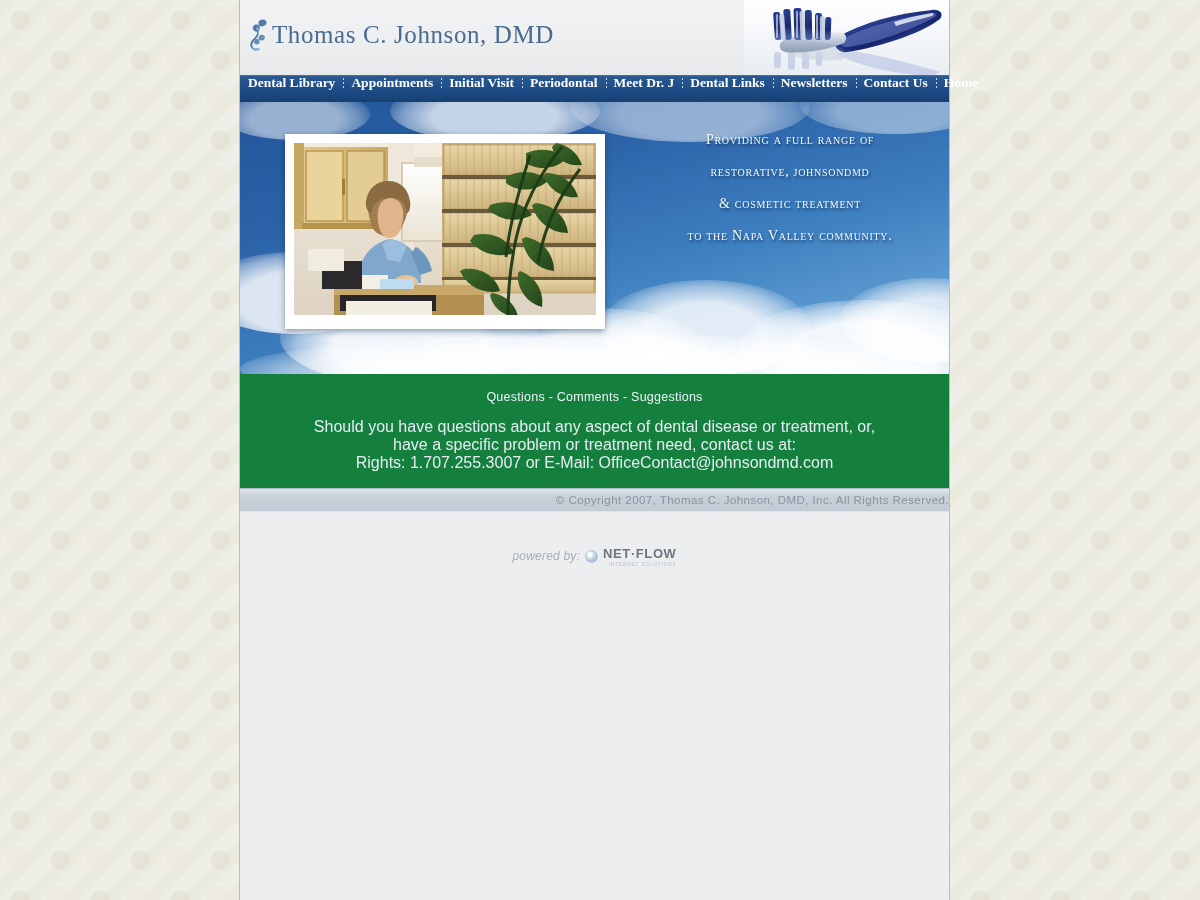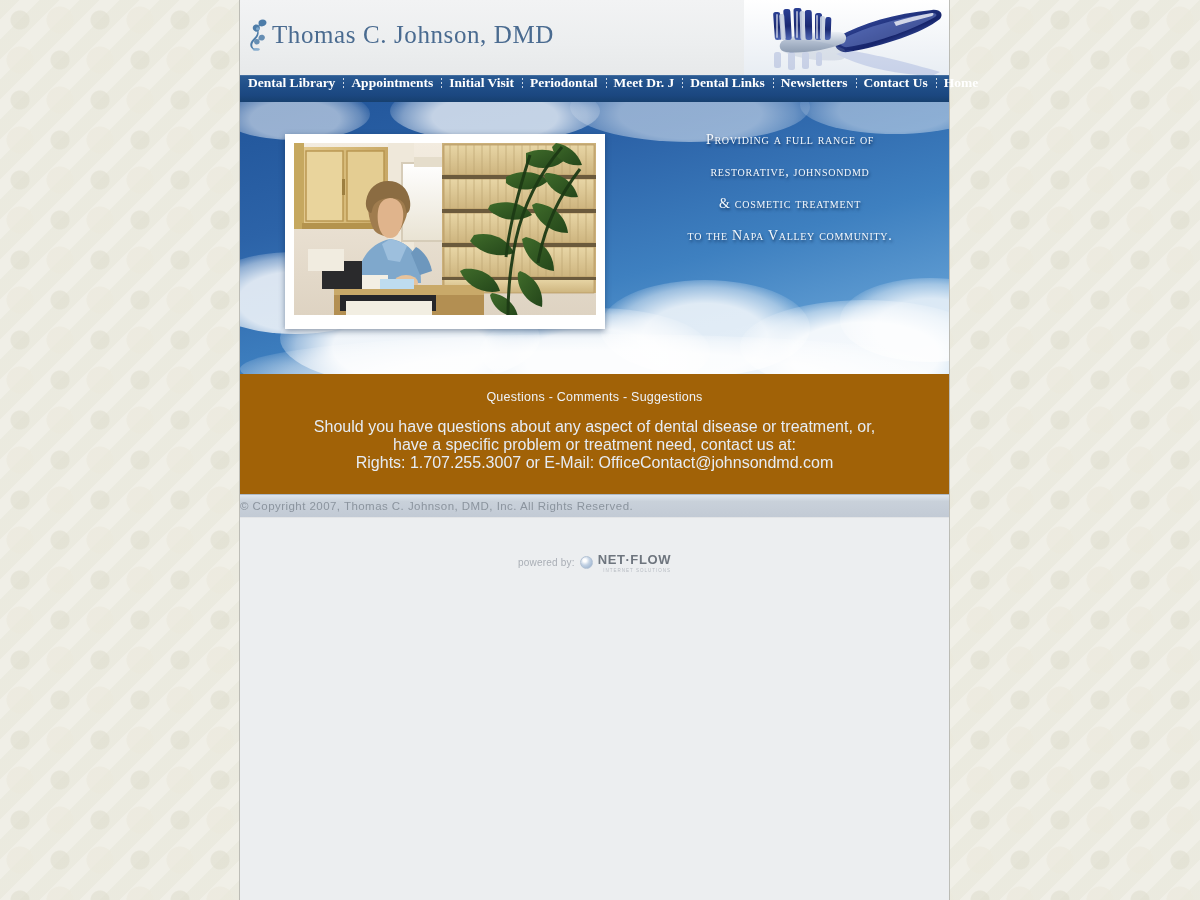--- a/index.html
+++ b/index.html
@@ -153,22 +153,22 @@
     font-size: 14px;
     line-height: 32px;
     letter-spacing: .7px;
     color: #f4f8fc;
     text-shadow: 1px 2px 3px rgba(8,35,72,.75);
   }
   .hero-text div { white-space: nowrap; }
 
   
   .contact {
-    background: #a16207;
-    padding: 16px 0 22px 0;
+    background: #15803d;
+    padding: 16px 0 16px 0;
     text-align: center;
     color: #e9eef5;
   }
   .contact-heading {
     font-size: 12.5px;
     letter-spacing: .25px;
     margin-bottom: 14px;
     color: #eef2f8;
   }
   .contact-body {
@@ -181,44 +181,45 @@
     text-decoration: none;
   }
 
   
   .copyright {
     height: 22px;
     background: linear-gradient(180deg, #dfe5ec 0%, #c9d1da 30%, #c2cad5 100%);
     border-top: 1px solid #aeb9c6;
     display: flex;
     align-items: center;
-    justify-content: flex-start;
+    justify-content: flex-end;
     font-size: 11.5px;
     letter-spacing: .45px;
     color: #8b949e;
   }
 
   
   .footer {
     height: 380px;
     background: #eceef0;
     border-top: 1px solid #e2e4e6;
     padding-top: 32px;
     box-sizing: border-box;
   }
   .powered {
     display: flex;
     align-items: center;
     justify-content: center;
     gap: 5px;
   }
   .powered-label {
-    font-size: 10px;
+    font-size: 12px;
     color: #a9aeb5;
     letter-spacing: .2px;
+    font-style: italic;
   }
   .nf-mark {
     width: 13px;
     height: 13px;
     border-radius: 50%;
     background: radial-gradient(circle at 35% 32%, #ffffff 0 14%, #c3d2e4 45%, #8fa9c8 100%);
     border: 1px solid #b3c2d4;
     box-sizing: border-box;
   }
   .nf-word {

